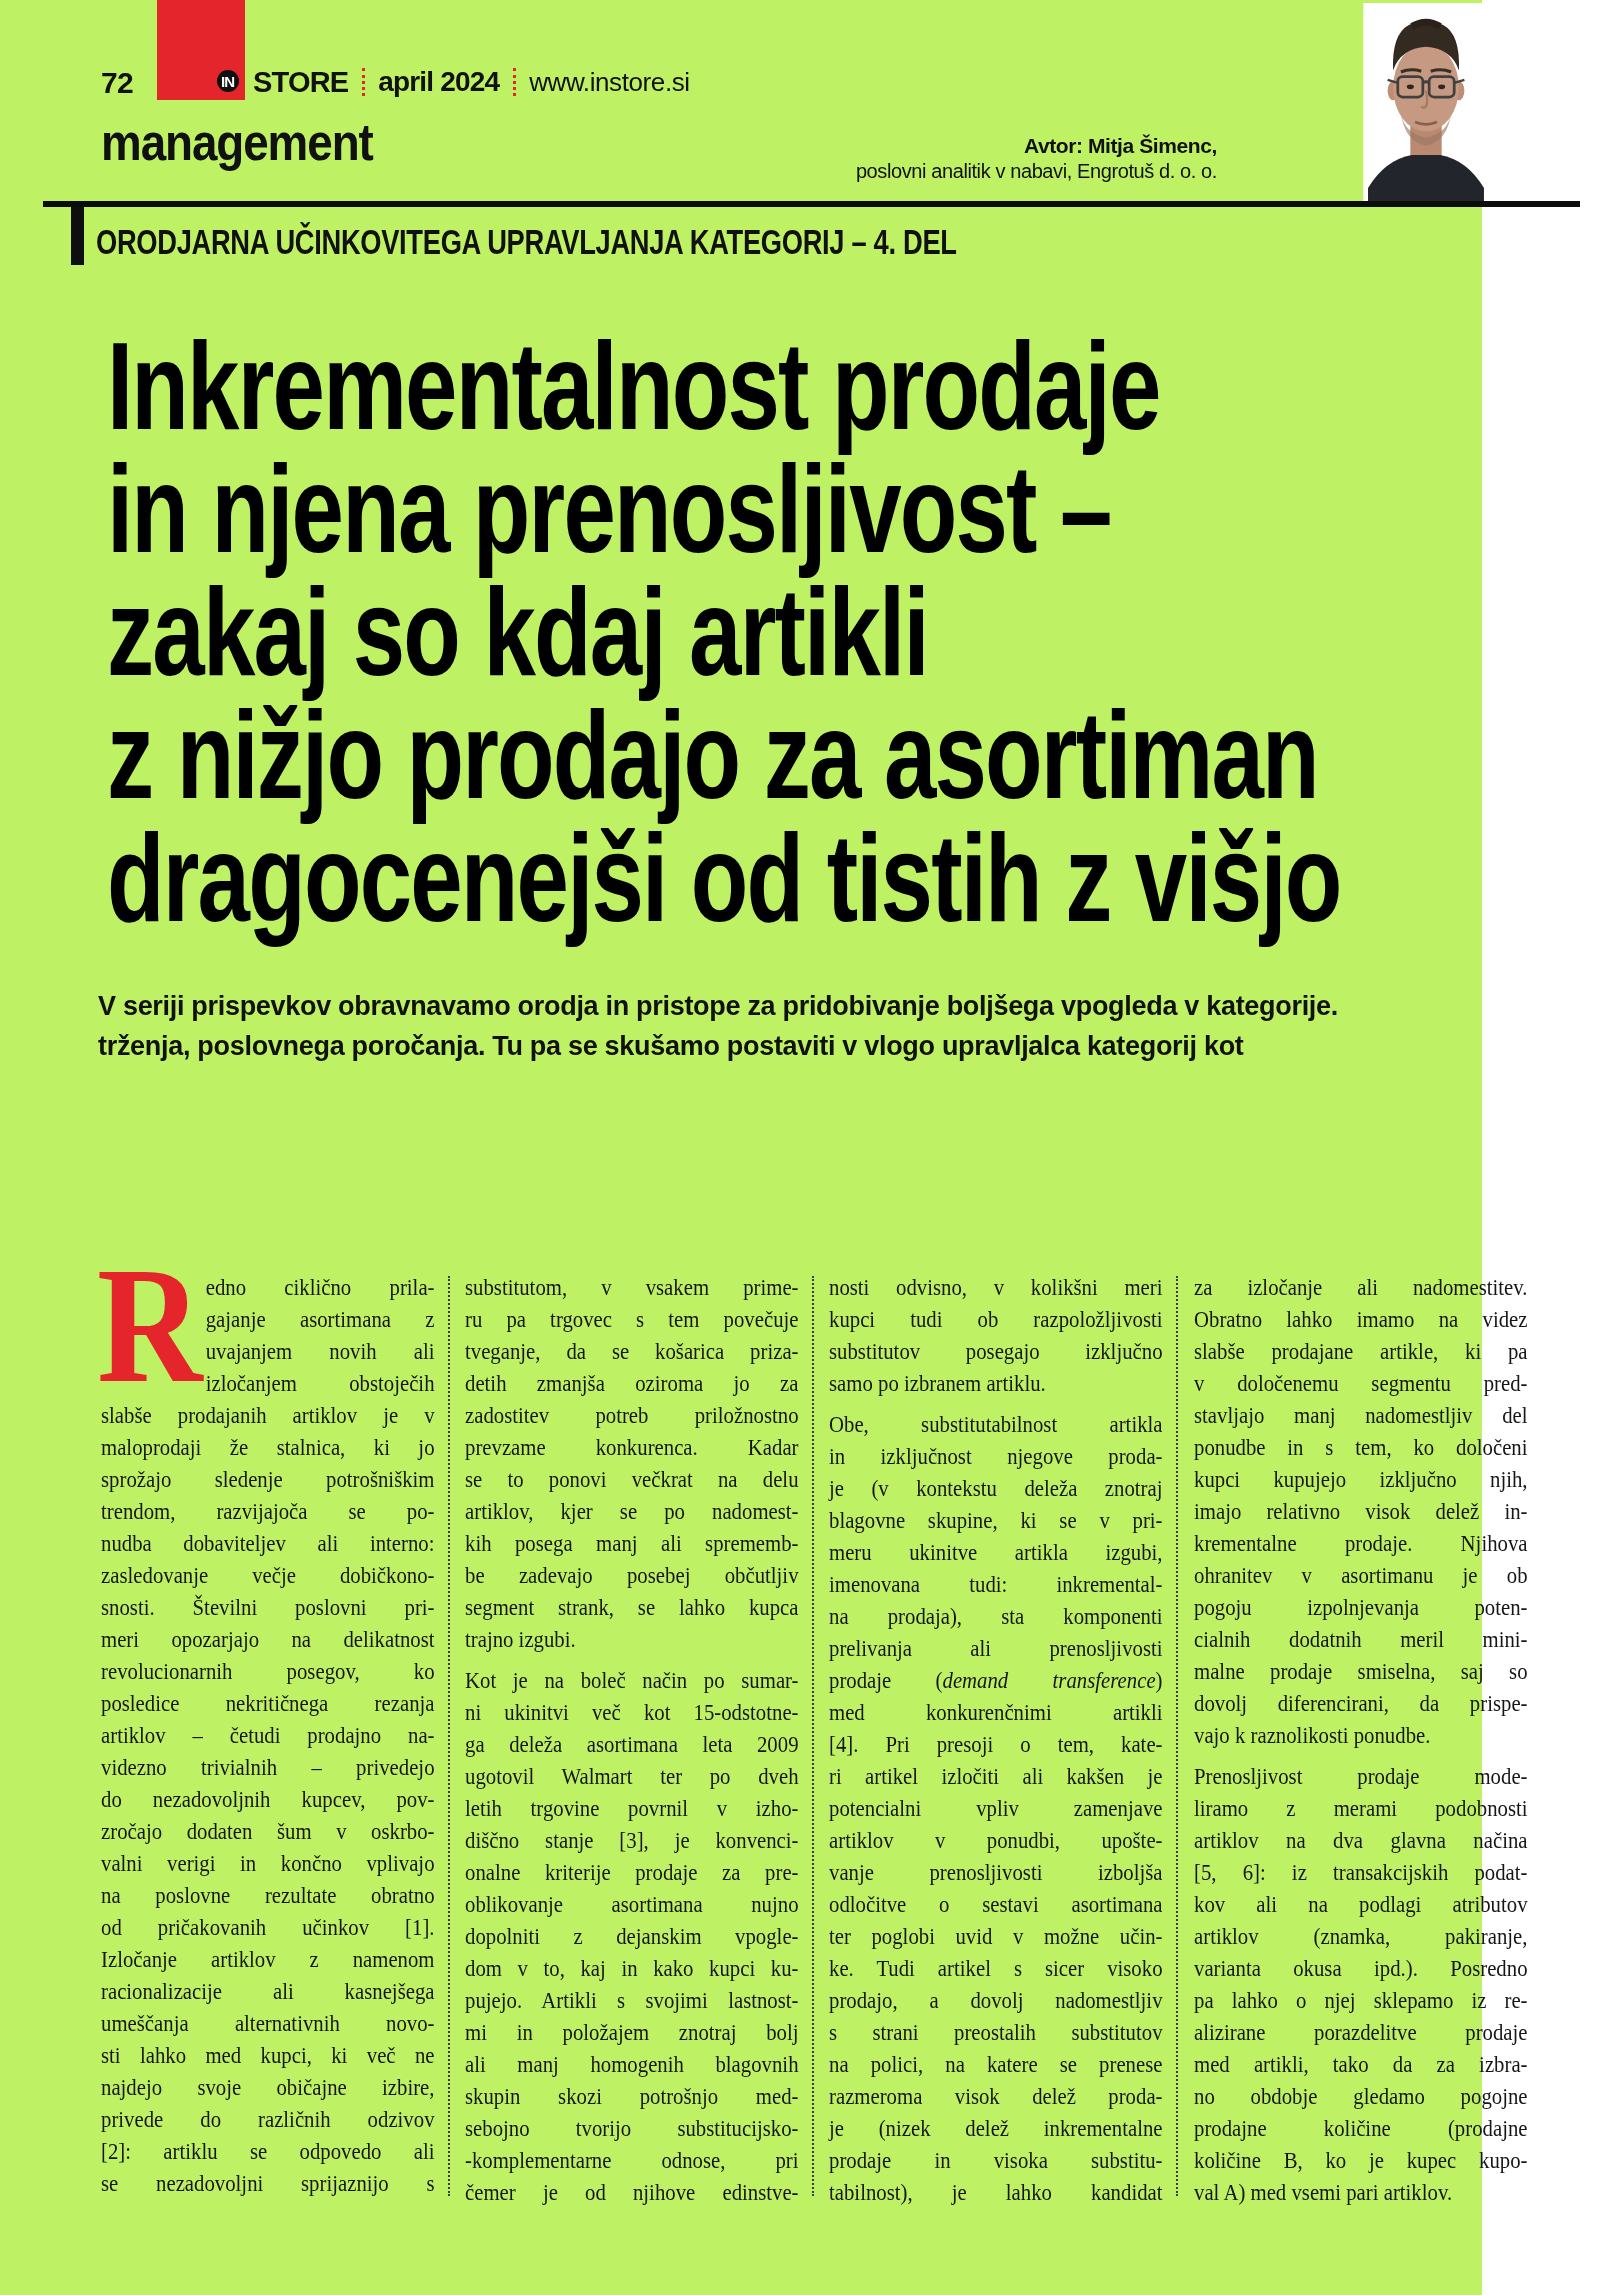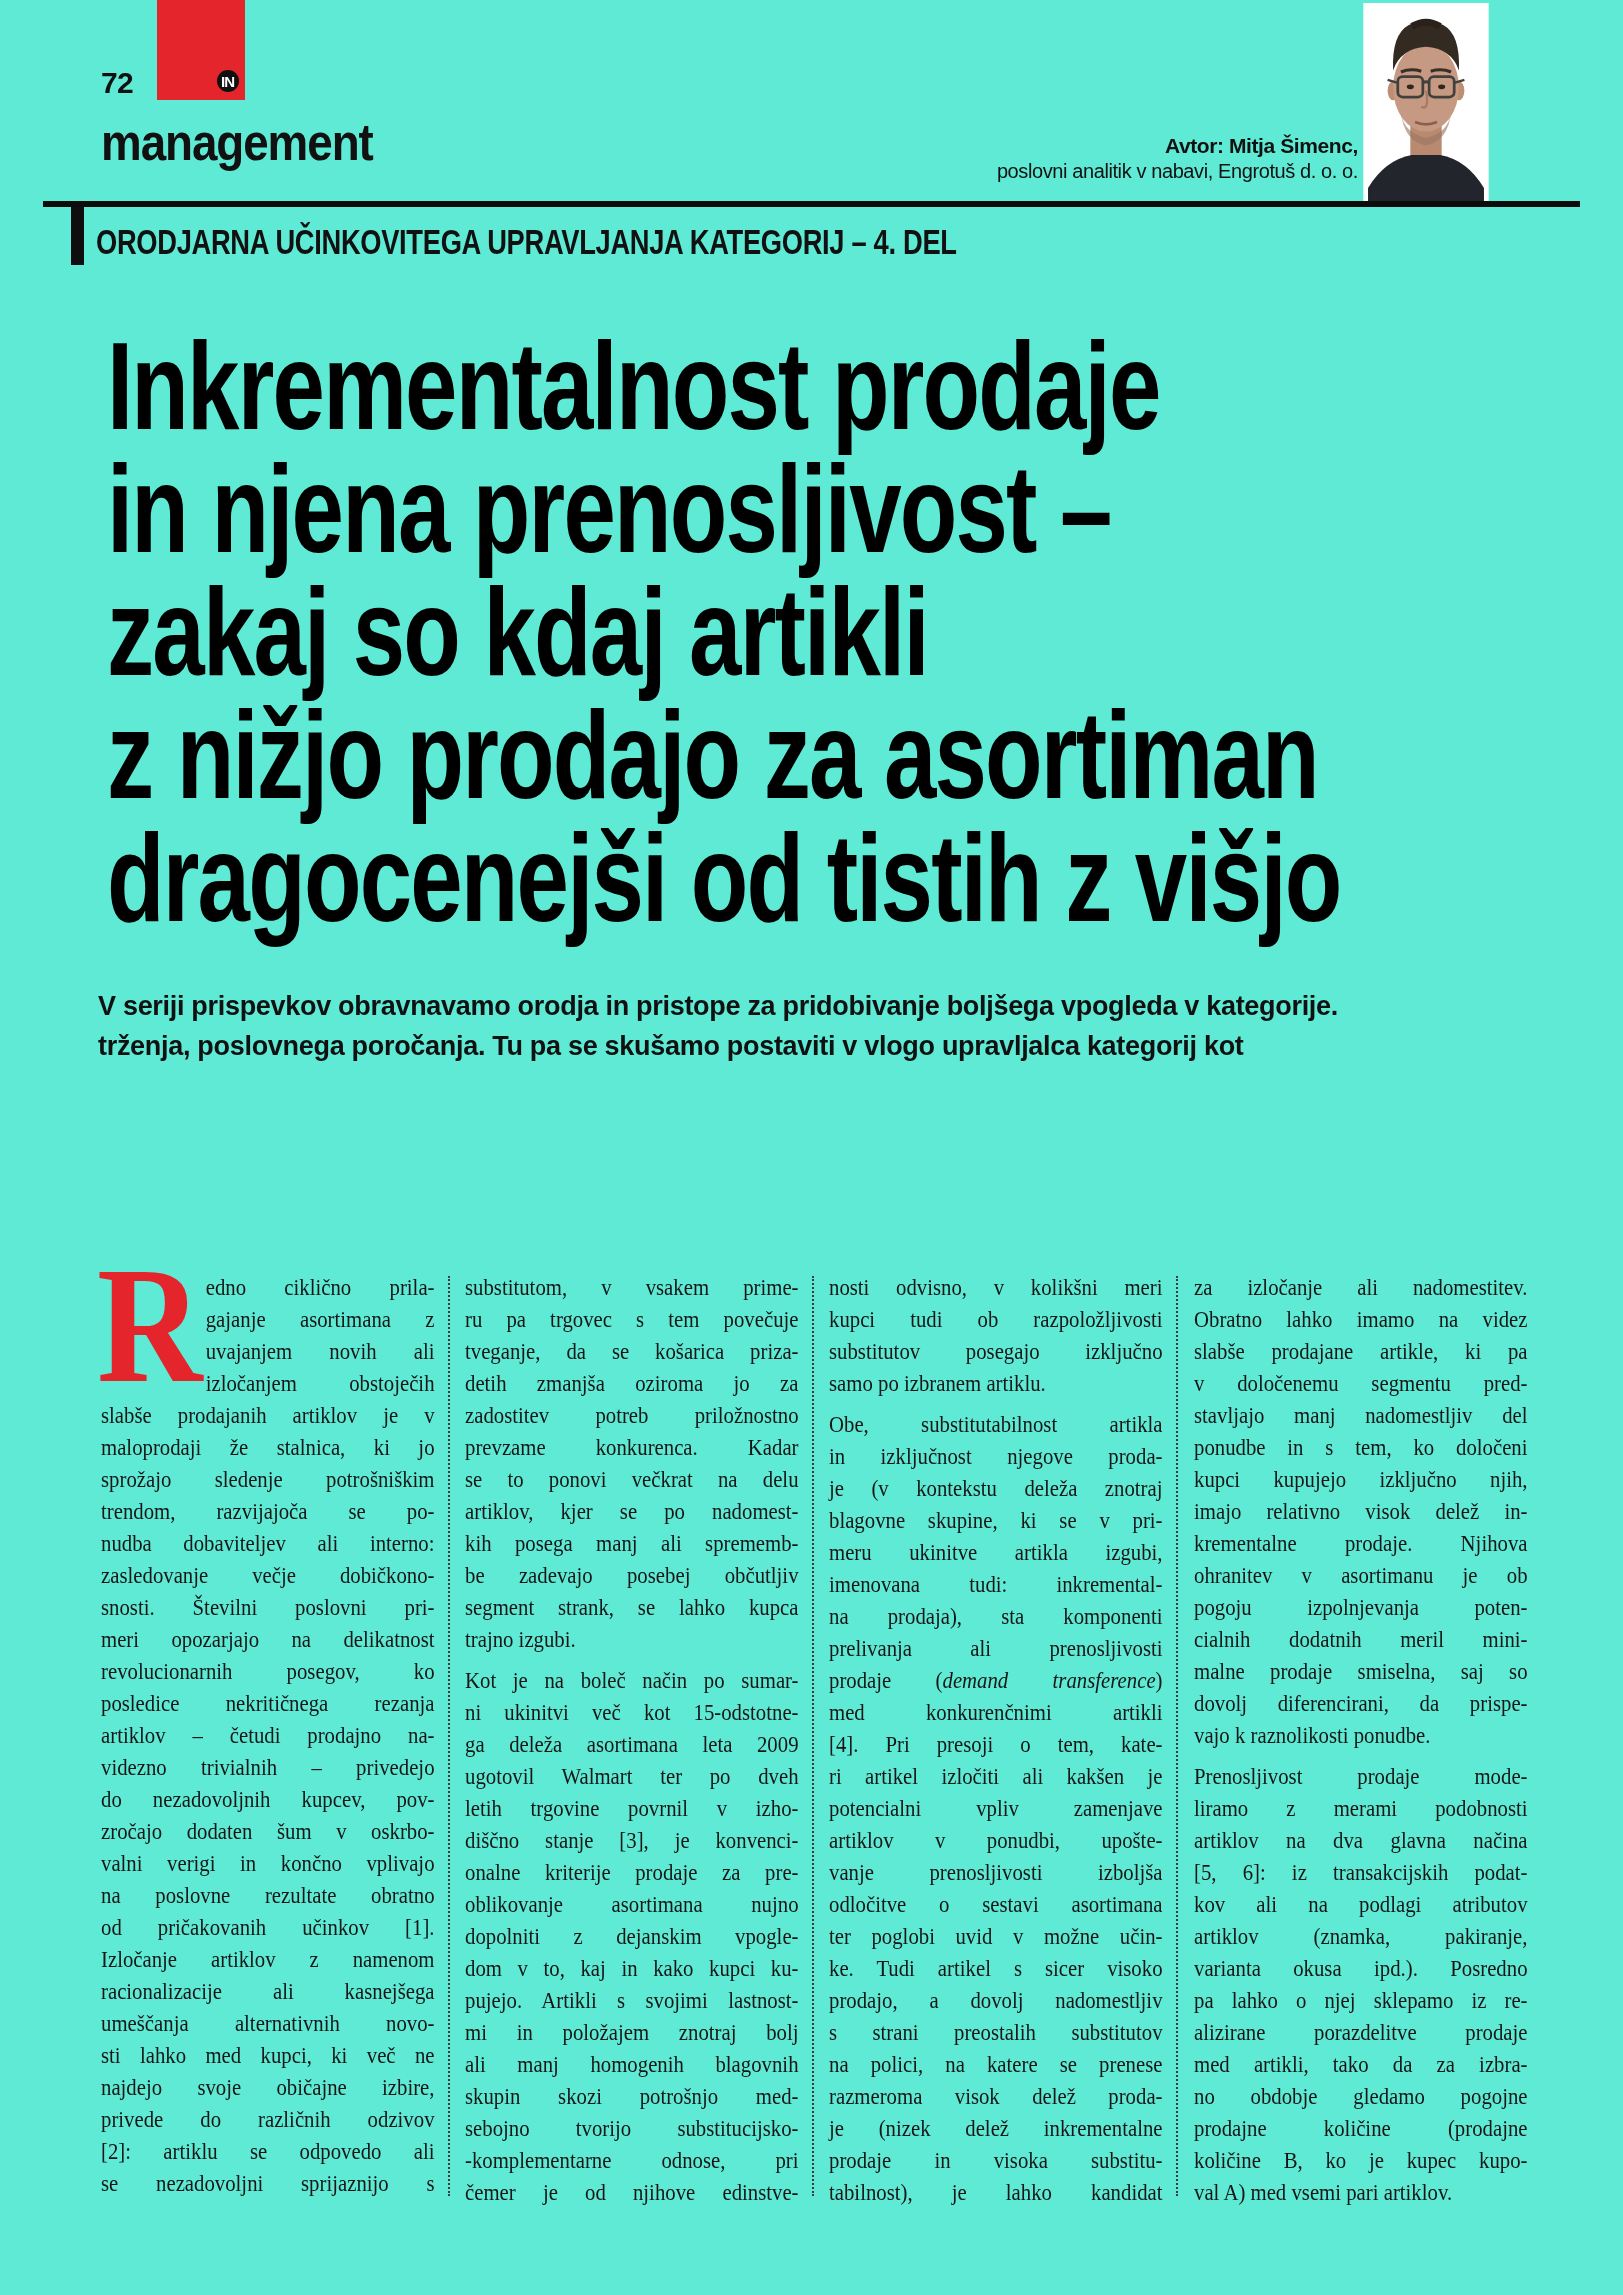--- a/index.html
+++ b/index.html
@@ -1,21 +1,21 @@
 <!DOCTYPE html>
 <html style="font-size:12.6px"><head>
 <meta charset="utf-8">
 <style>
   :root{ --red:#e4262c; --ink:#111; }
   html,body{ margin:0; padding:0; }
   body{
     width:1623px; height:2295px; background:#ffffff; overflow:hidden;
     font-family:"Liberation Sans", sans-serif; color:var(--ink);
   }
-  .page{ position:relative; width:1623px; height:2295px; background:#5eead4; }
+  .page{ position:relative; width:1482px; height:2295px; background:#bef264; }
 
   
   .pageno{ position:absolute; left:101px; top:66px; font-size:30px; font-weight:700; letter-spacing:-0.8px; }
   .redblock{ position:absolute; left:157px; top:0; width:88px; height:100px; background:var(--red); }
   .incircle{ position:absolute; right:6.3px; bottom:7.9px; width:22px; height:22px; border-radius:50%;
              background:#101010; color:#fff; display:flex; align-items:center; justify-content:center;
              font-size:15px; font-weight:700; letter-spacing:-0.8px; }
   .logorow{ position:absolute; left:253px; top:64px; height:36px; display:flex; align-items:center; gap:13.4px; }
   .store{ font-size:29px; font-weight:700; letter-spacing:-0.8px; }
   .hdate{ font-size:28px; font-weight:700; letter-spacing:-0.8px; }
@@ -66,20 +66,27 @@
 <div class="page">
 
   <div class="pageno">72</div>
 
   <div class="redblock">
     <div class="incircle">
       <span>IN</span>
     </div>
   </div>
 
+  <div class="logorow">
+    <span class="store">STORE</span>
+    <span class="dotsep"></span>
+    <span class="hdate">april 2024</span>
+    <span class="dotsep"></span>
+    <span class="hurl">www.instore.si</span>
+  </div>
 
   <div class="section">management</div>
 
   <div class="author">
     <div class="a1">Avtor: Mitja Šimenc,</div>
     <div class="a2">poslovni analitik v nabavi, Engrotuš d. o. o.</div>
   </div>
 
   <svg class="photo" viewBox="0 0 160 254" xmlns="http://www.w3.org/2000/svg">
     <rect width="160" height="254" fill="#ffffff"></rect>

